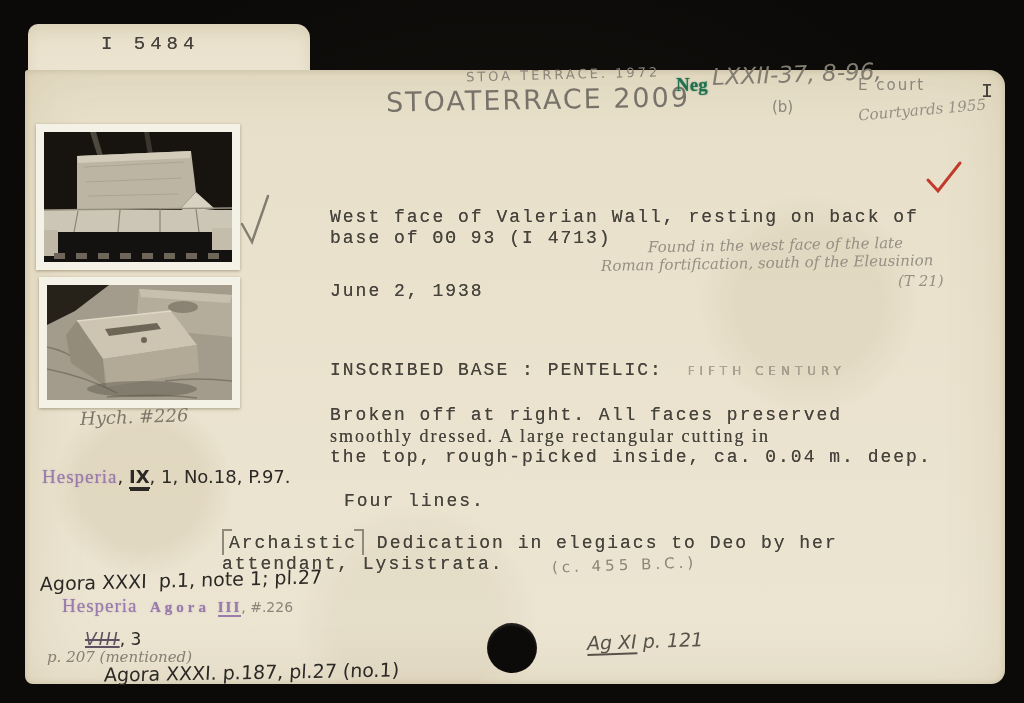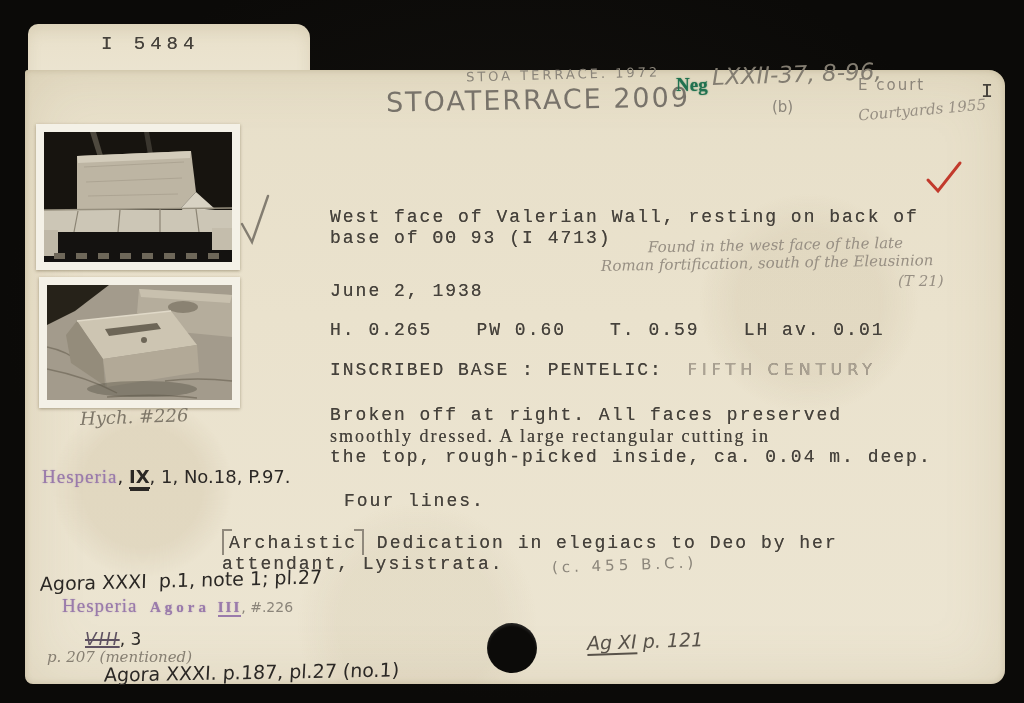--- a/index.html
+++ b/index.html
@@ -127,30 +127,24 @@
 
   <div class="abs typed" style="left:330px;top:207px;">West face of Valerian Wall, resting on back of</div>
   <div class="abs typed" style="left:330px;top:228px;">base of ΘΘ 93 (I 4713)</div>
 
   <div class="abs pencil-it" style="left:648px;top:236px;font-size:15px;transform:rotate(-1deg);">Found in the west face of the late</div>
   <div class="abs pencil-it" style="left:601px;top:254px;font-size:15px;transform:rotate(-1deg);">Roman fortification, south of the Eleusinion</div>
   <div class="abs pencil-it" style="left:898px;top:272px;font-size:15px;">(T 21)</div>
 
   <div class="abs typed" style="left:330px;top:281px;">June 2, 1938</div>
 
-  <div class="abs typed dims" style="left:330px;top:320px;">
-    <span>H. 0.265</span>
-    <span>PW 0.60</span>
-    <span>T. 0.59</span>
-    <span>LH av. 0.01</span>
-  </div>
 
   <div class="abs typed" style="left:330px;top:360px;">
     <span>INSCRIBED BASE : PENTELIC:</span>
-    <span class="hand" style="margin-left:12px;font-size:16px;letter-spacing:5px;color:#aba293;">FIFTH CENTURY</span>
+    <span class="hand" style="margin-left:12px;font-size:12px;letter-spacing:5px;color:#aba293;">FIFTH CENTURY</span>
   </div>
 
   <div class="abs typed" style="left:330px;top:405px;">Broken off at right.  All faces preserved</div>
   <div class="abs typed" style="left:330px;top:426px;font-family:Liberation Serif, serif;">smoothly dressed.  A large rectangular cutting in</div>
   <div class="abs typed" style="left:330px;top:447px;">the top, rough-picked inside, ca. 0.04 m. deep.</div>
 
   <div class="abs typed" style="left:344px;top:491px;">Four lines.</div>
 
   <div class="abs typed" style="left:222px;top:533px;">
     <span class="bracketed">Archaistic</span><span class="pre"> Dedication in elegiacs to Deo by her</span>

